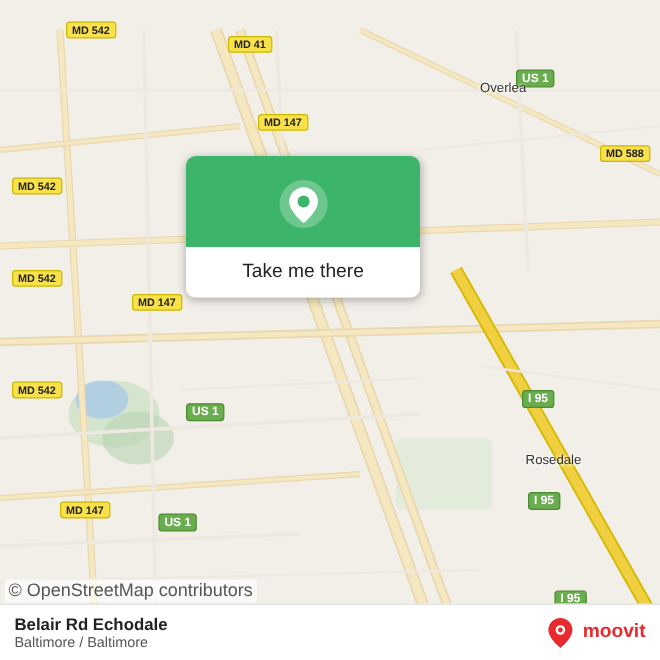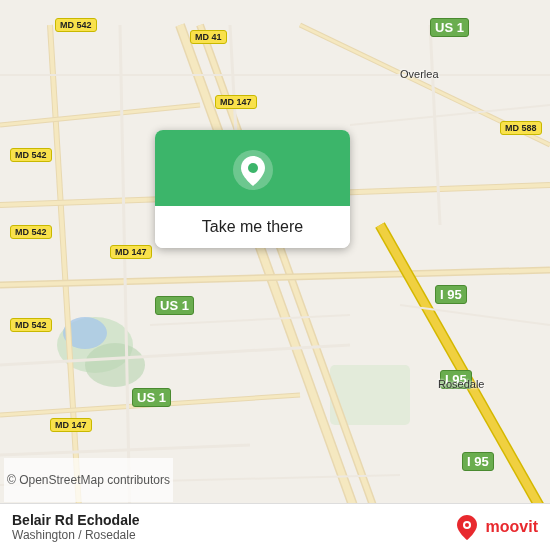--- a/index.html
+++ b/index.html
@@ -80,24 +80,24 @@
       font-size: 16px;
       font-weight: bold;
       color: #e8292e;
     }
 
     
     .attribution {
       position: absolute;
       bottom: 48px;
       left: 4px;
-      font-size: 12px;
+      font-size: 15px;
       color: #555;
       background: rgba(255,255,255,0.7);
-      padding: 15px 3px;
+      padding: 1px 3px;
       z-index: 10;
     }
 
     
     .popup-card {
       position: absolute;
       top: 130px;
       left: 155px;
       width: 195px;
       background: white;
@@ -145,26 +145,27 @@
       padding: 1px 4px;
       white-space: nowrap;
       z-index: 5;
     }
 
     .highway-label {
       position: absolute;
       background: #6aad4f;
       border: 1px solid #4a8a30;
       border-radius: 3px;
-      font-size: 13px;
+      font-size: 10px;
       font-weight: bold;
       color: white;
       padding: 1px 4px;
       white-space: nowrap;
       z-index: 5;
+      margin-top: 40px;
     }
 
     .place-label {
       position: absolute;
       font-size: 11px;
       color: #333;
       font-weight: 400;
       z-index: 5;
       text-shadow: 1px 1px 2px rgba(255,255,255,0.8), -1px -1px 2px rgba(255,255,255,0.8);
     }
@@ -253,21 +254,21 @@
       </svg>
     </div>
     <button class="popup-btn">Take me there</button>
   </div>
 
   <div class="attribution">© OpenStreetMap contributors</div>
 
   <div class="info-bar">
     <div class="info-bar-left">
       <span class="location-name">Belair Rd Echodale</span>
-      <span class="location-sub">Washington / Rosedale</span>
+      <span class="location-sub">Baltimore / Baltimore</span>
     </div>
     <div class="moovit-logo">
 
       <svg class="moovit-icon" viewBox="0 0 30 30" xmlns="http://www.w3.org/2000/svg">
         <path d="M15 3 C9.5 3 5 7.5 5 13 C5 20 15 28 15 28 C15 28 25 20 25 13 C25 7.5 20.5 3 15 3 Z" fill="#e8292e"></path>
         <circle cx="15" cy="13" r="4" fill="white"></circle>
         <circle cx="15" cy="13" r="2" fill="#e8292e"></circle>
       </svg>
       <span class="moovit-text">moovit</span>
     </div>

